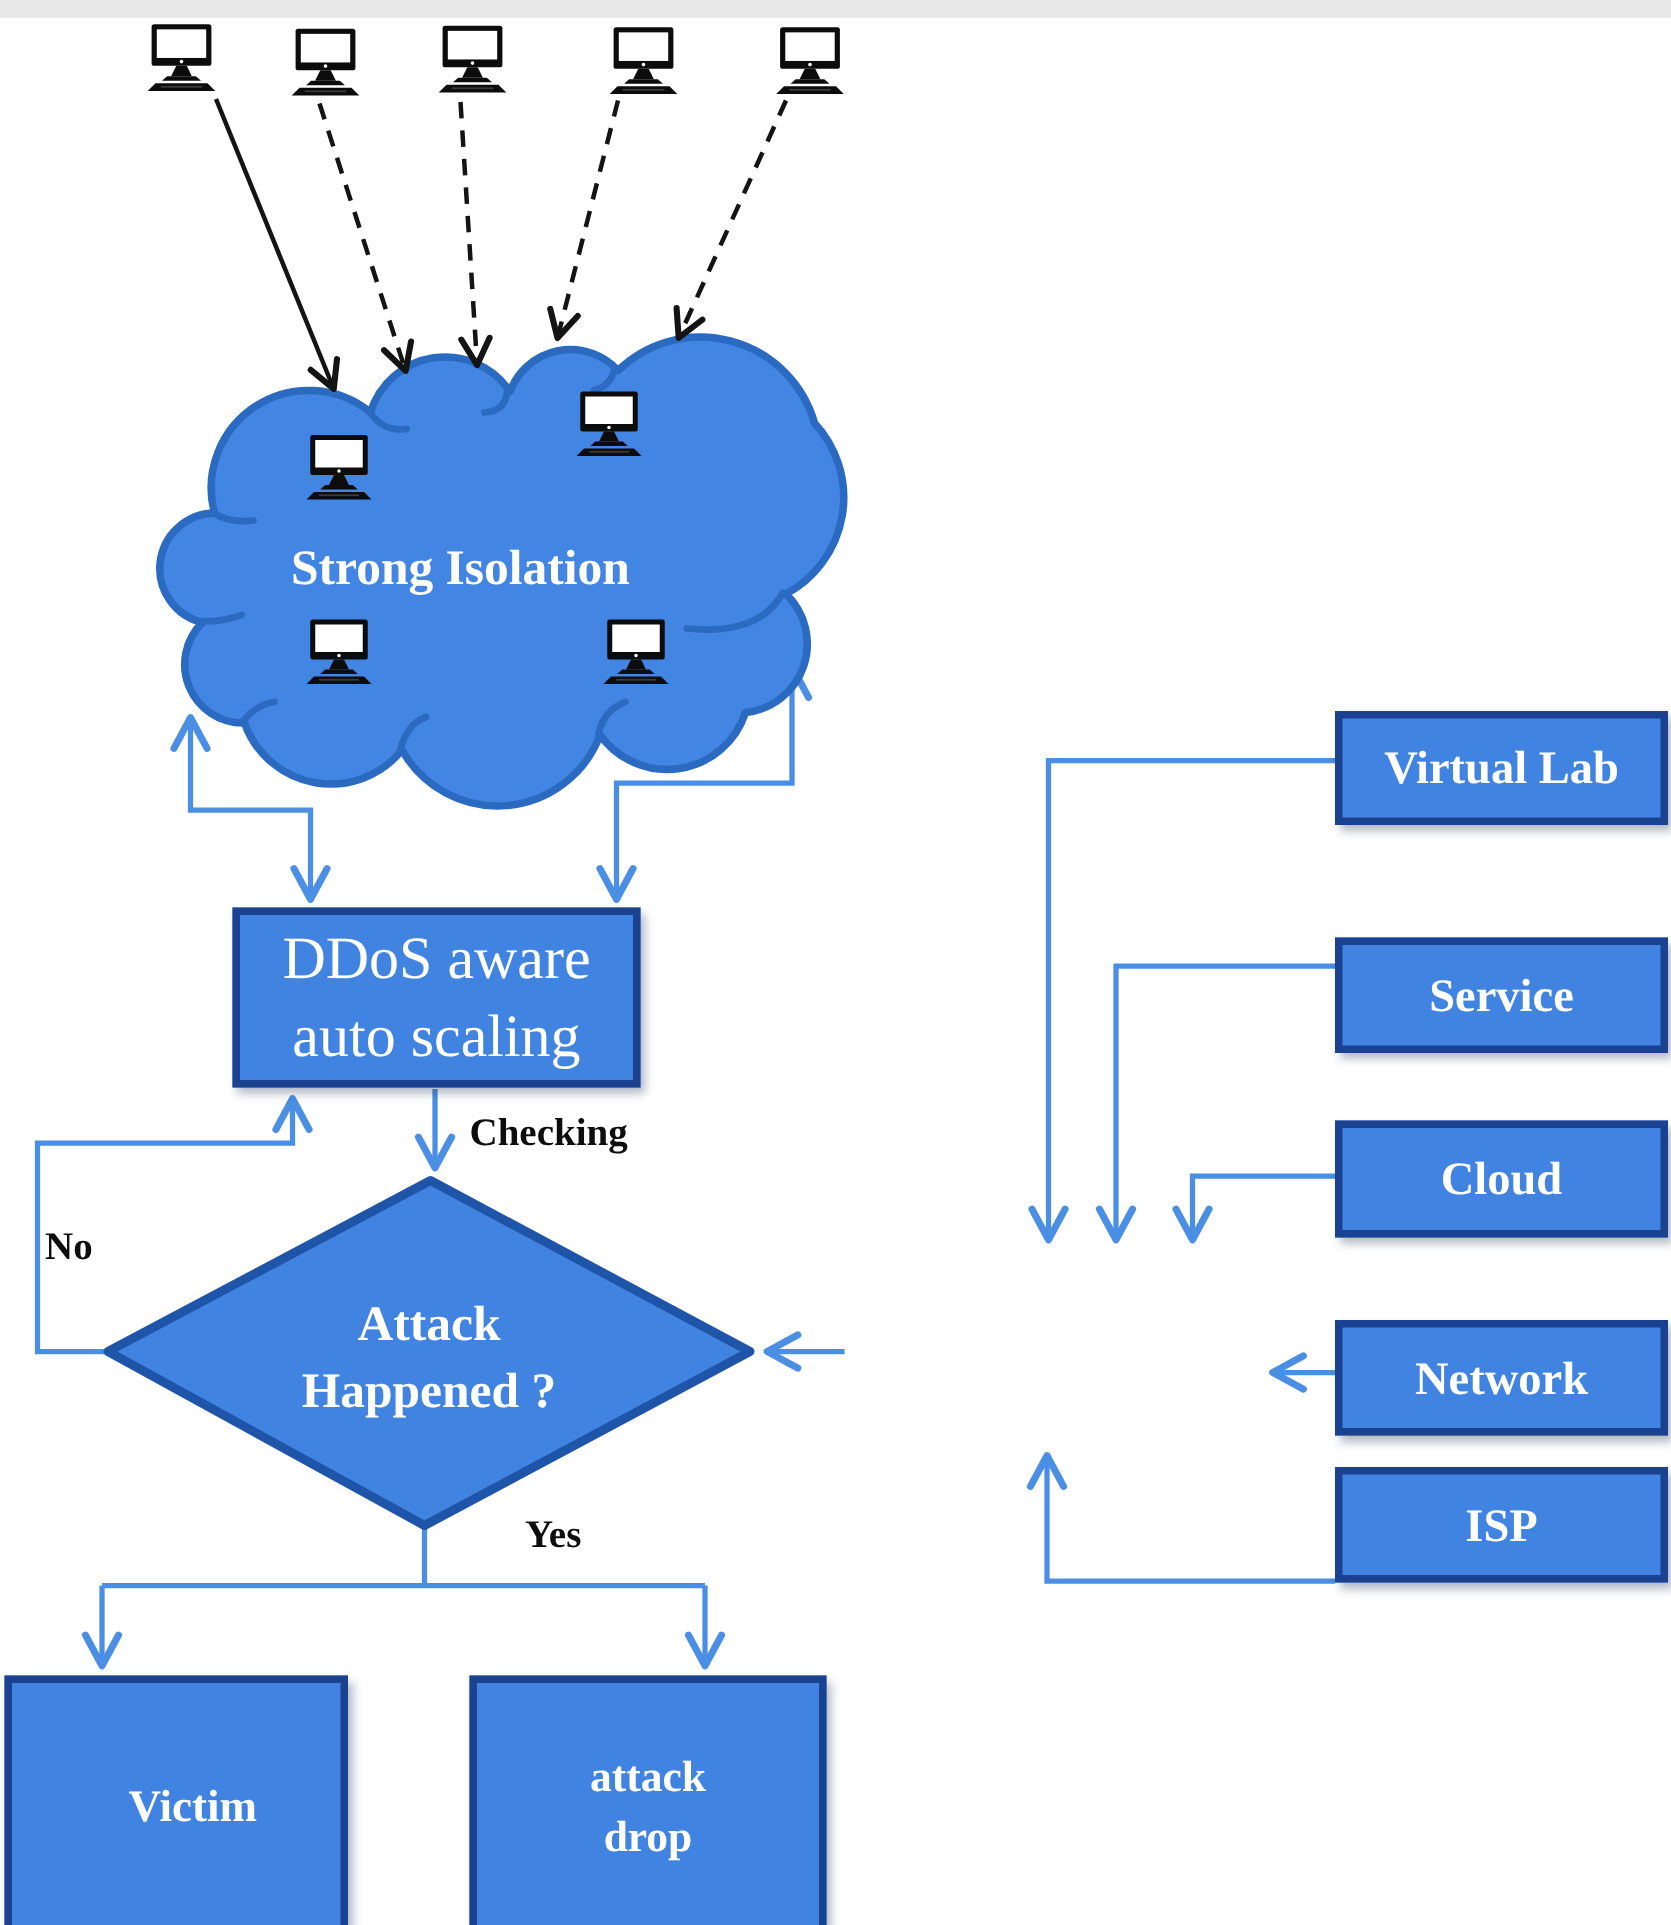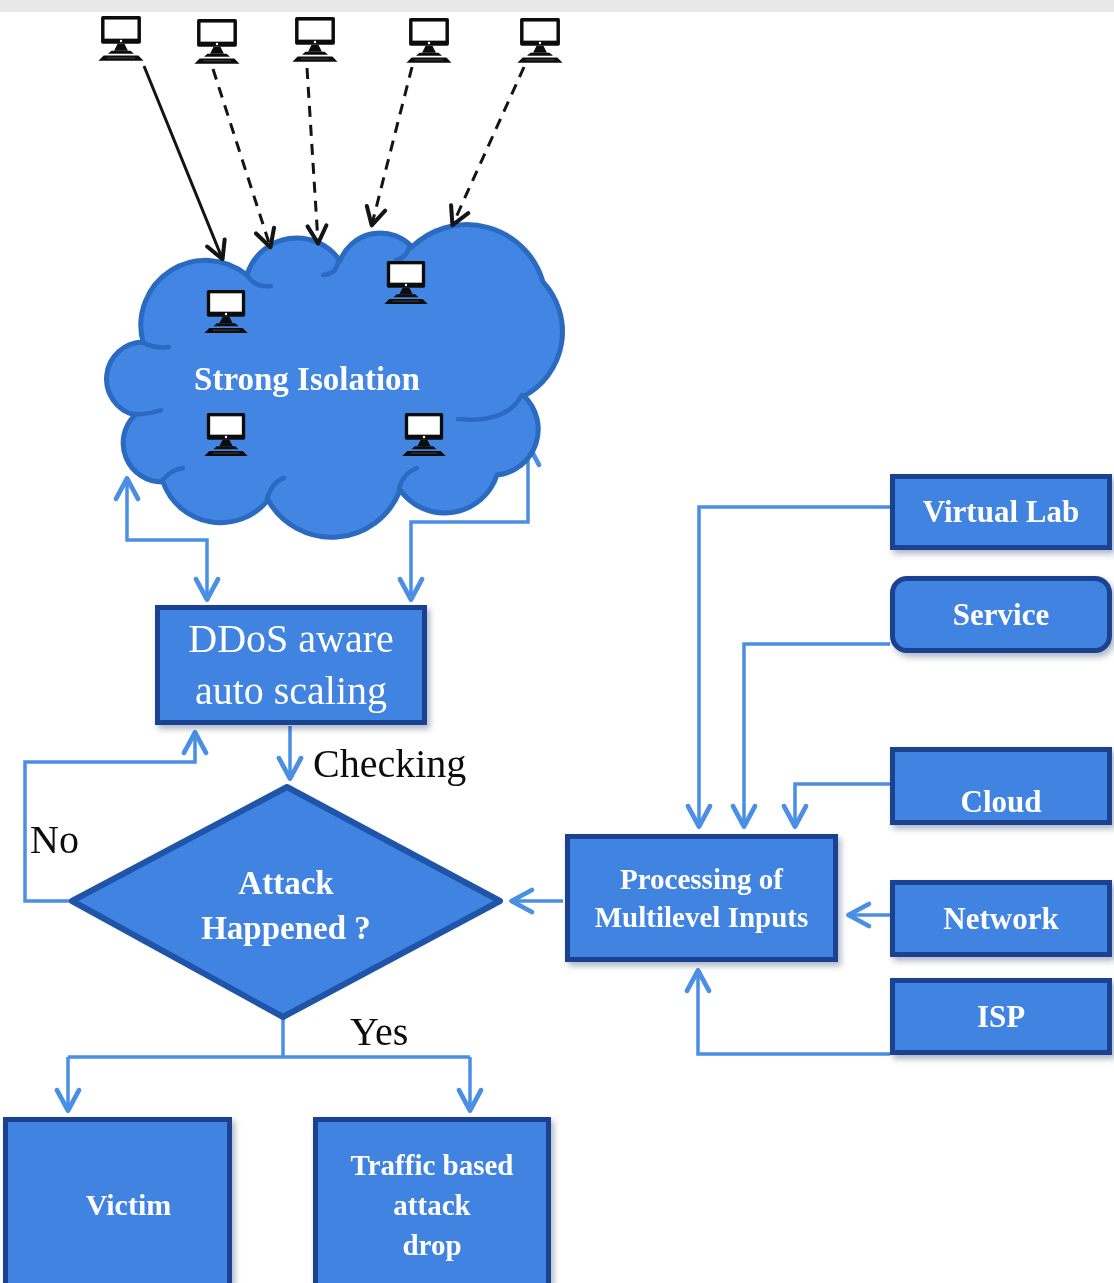--- a/index.html
+++ b/index.html
@@ -19,38 +19,38 @@
     color:#ffffff;text-align:center;
     box-shadow:3px 4px 6px rgba(30,50,90,.35);
   }
   .serif-node{font-family:Liberation Serif, serif;font-weight:bold;}
   .sans-node{font-family:Liberation Serif, serif;}
 
   #ddos-box{left:155px;top:593px;width:272px;height:120px;font-size:40px;line-height:52px;font-weight:400;}
   #processing-box{left:565px;top:822px;width:273px;height:128px;font-size:29px;line-height:38px;font-weight:bold;}
   .input-box{left:890px;width:222px;height:77px;font-size:31px;}
   #input-virtual-lab{top:462px;height:76px;}
-  #input-service{top:564px;border-radius:17px;}
-  #input-cloud{top:735px;height:78px;justify-content:flex-end;}
+  #input-service{top:613px;}
+  #input-cloud{top:735px;height:78px;}
   #input-network{top:868px;}
   #input-isp{top:966px;}
   #victim-box{left:3px;top:1105px;width:229px;height:175px;font-size:30px;line-height:42px;padding-left:22px;}
   #traffic-box{left:313px;top:1105px;width:238px;height:175px;font-size:29px;line-height:40px;}
 
   #cloud-label{
     position:absolute;left:177px;top:349px;width:260px;text-align:center;
     color:#ffffff;font-size:33px;font-weight:bold;font-family:"Liberation Serif",serif;
   }
   #diamond-label{
     position:absolute;left:166px;top:849px;width:240px;text-align:center;
     color:#ffffff;font-size:33px;line-height:45px;font-weight:bold;font-family:"Liberation Serif",serif;
   }
   .edge-label{
-    position:absolute;color:var(--label-color);font-weight:normal;
-    font-family:"Liberation Serif",serif;font-size:40px;
+    position:absolute;color:var(--label-color);font-weight:bold;
+    font-family:"Liberation Serif",serif;font-size:26px;
   }
   #label-checking{left:313px;top:728px;}
   #label-no{left:30px;top:804px;}
   #label-yes{left:350px;top:996px;}
 </style>
 </head>
 <body>
 
 <div id="stage">
 
@@ -138,24 +138,20 @@
   <div class="node sans-node" id="ddos-box">
     <span>DDoS aware</span>
     <span>auto scaling</span>
   </div>
 
   <div id="diamond-label">
     <div>Attack</div>
     <div>Happened ?</div>
   </div>
 
-  <div class="node sans-node" id="processing-box">
-    <span>Processing of</span>
-    <span>Multilevel Inputs</span>
-  </div>
 
   <div class="node serif-node input-box" id="input-virtual-lab">
     <span>Virtual Lab</span>
   </div>
   <div class="node serif-node input-box" id="input-service">
     <span>Service</span>
   </div>
   <div class="node serif-node input-box" id="input-cloud">
     <span>Cloud</span>
   </div>
@@ -164,21 +160,20 @@
   </div>
   <div class="node serif-node input-box" id="input-isp">
     <span>ISP</span>
   </div>
 
   <div class="node serif-node" id="victim-box">
     <span>Victim</span>
   </div>
 
   <div class="node serif-node" id="traffic-box">
-    <span>Traffic based</span>
     <span>attack</span>
     <span>drop</span>
   </div>
 
   <div class="edge-label" id="label-checking">Checking</div>
   <div class="edge-label" id="label-no">No</div>
   <div class="edge-label" id="label-yes">Yes</div>
 
 </div>
 

